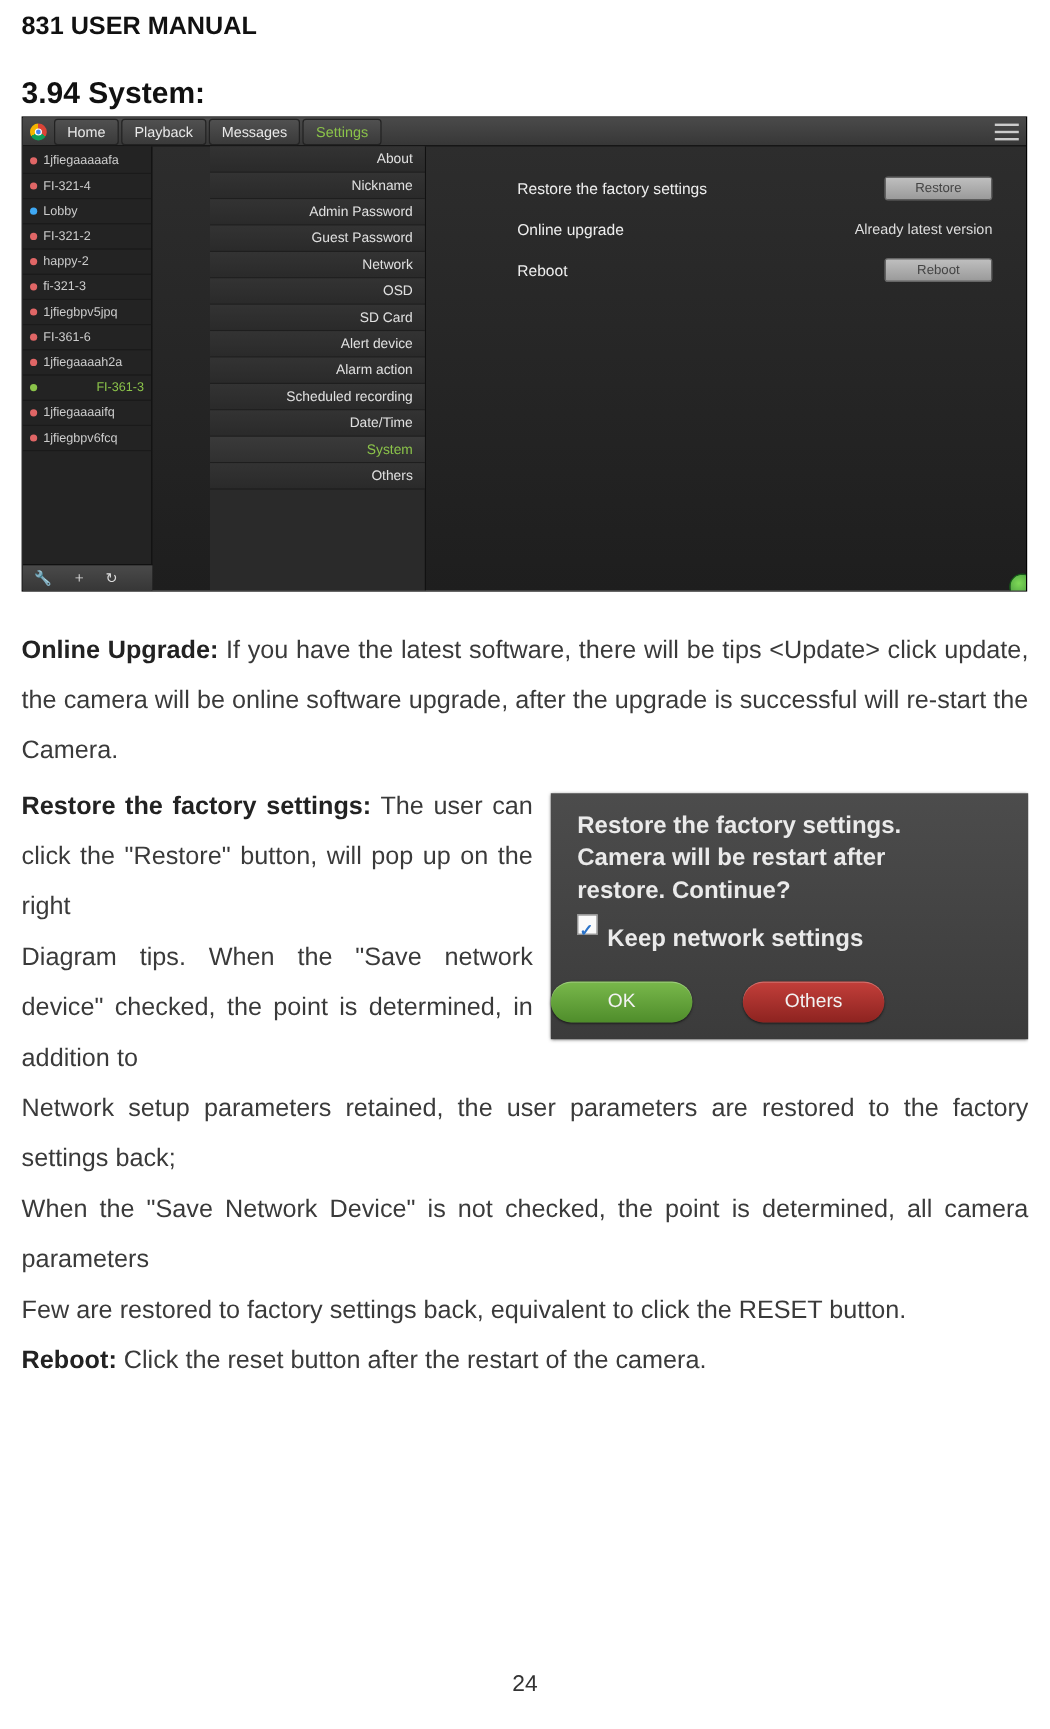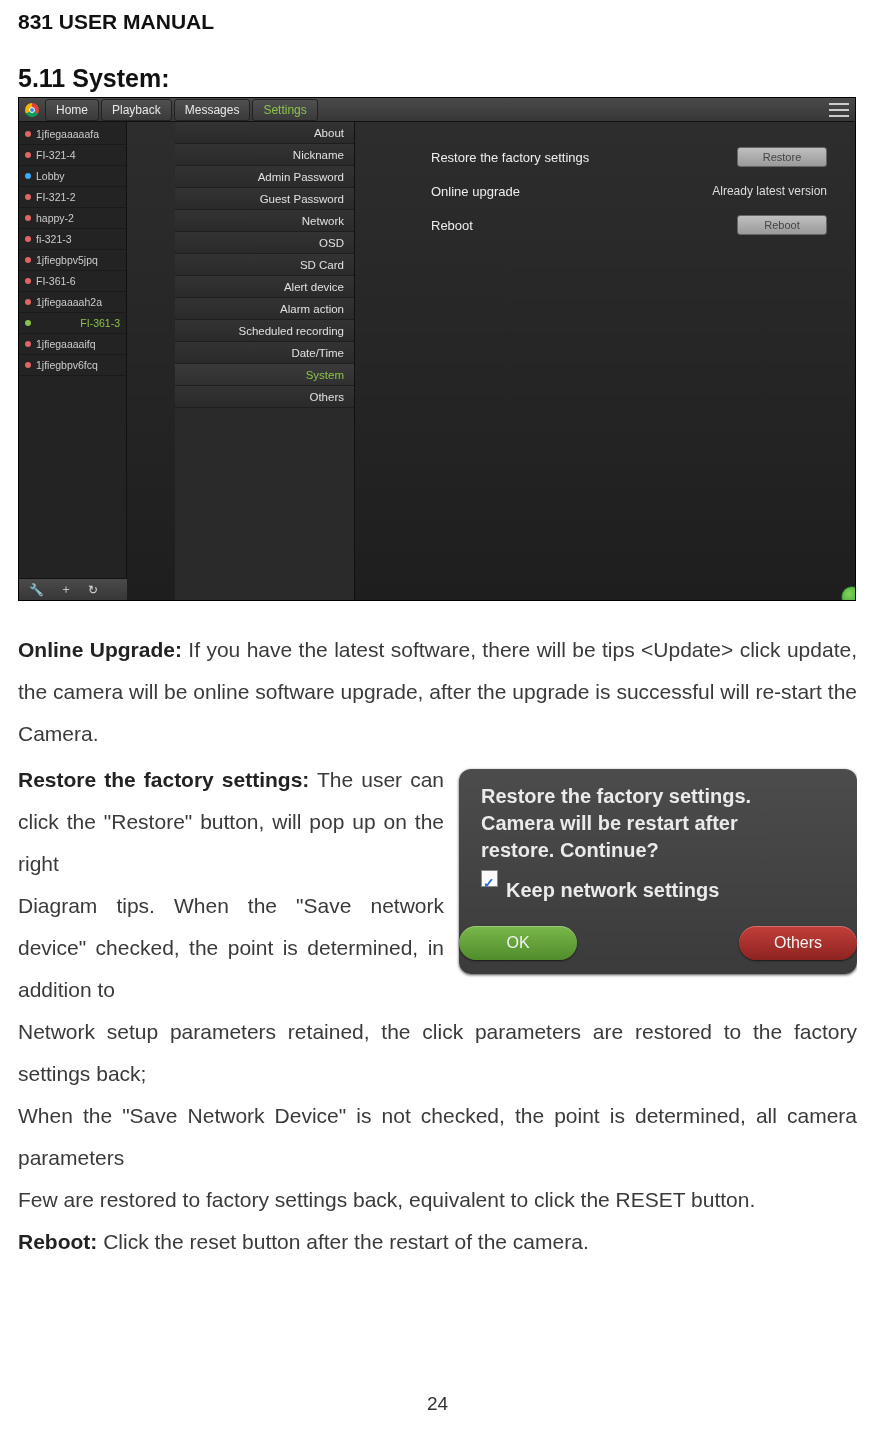--- a/index.html
+++ b/index.html
@@ -19,21 +19,21 @@
   }
   .section-title {
     font-size: 25px;
     font-weight: bold;
     color: #111;
     margin-bottom: 4px;
   }
   
   .shot1 {
     width: 838px;
-    height: 504px;
+    height: 396px;
     background: linear-gradient(#2e2e2e,#1e1e1e);
     border: 1px solid #000;
     position: relative;
     font-size: 12px;
     color: #ddd;
     overflow: hidden;
   }
   .shot1 .topbar {
     display: flex;
     align-items: center;
@@ -148,61 +148,60 @@
   .shot2{
     float:right;
     width:398px; height:205px;
     margin-left:15px; margin-top:10px; margin-bottom:8px;
     background:linear-gradient(#4c4c4c,#3b3b3b);
     color:#f2f2f2;
     font-family:Arial,Helvetica,sans-serif;
     padding:14px 20px 12px 22px;
     box-shadow:0 1px 3px rgba(0,0,0,.7);
     position:relative;
-    border-radius:12px;
   }
   .shot2 .msg{
     font-size:20px; font-weight:bold; line-height:1.35;
     color:#eaeaea;
   }
   .shot2 .checkline{
     display:flex; align-items:flex-start; gap:8px;
     margin-top:6px; font-size:20px; font-weight:bold; color:#eaeaea;
   }
   .shot2 .chk{
     width:17px;height:17px; background:#fafafa; border:1px solid #888;
     position:relative;
   }
   .shot2 .chk::after{
     content:"✓"; color:#2b73c9; font-size:14px; font-weight:bold;
     position:absolute; top:-2px; left:1px;
   }
   .shot2 .btns{
     position:absolute; bottom:14px; left:0; right:0;
-    display:flex; justify-content:space-between; gap:42px;
+    display:flex; justify-content:flex-start; gap:42px;
   }
   .shot2 .pill{
     width:118px; height:34px; border-radius:17px;
     display:flex;align-items:center;justify-content:center;
     font-size:16px; color:#f2f2f2; cursor:pointer;
     box-shadow:inset 0 1px 0 rgba(255,255,255,.25),0 1px 2px rgba(0,0,0,.6);
   }
   .shot2 .ok{ background:linear-gradient(#79b84b,#4f8d2b);}
   .shot2 .cancel{ background:linear-gradient(#c33f3a,#8d2320);}
 
   .pagenum{
     position:absolute; bottom:26px; left:0; right:0;
     text-align:center; font-size:19px; color:#333;
   }
 </style>
 </head>
 <body>
 
 <div class="doc-header">831 USER MANUAL</div>
-<div class="section-title">5.11 System:</div>
+<div class="section-title">3.94 System:</div>
 
 <div class="shot1">
   <div class="topbar">
     <span class="chrome-icon"></span>
     <span class="nav-btn">Home</span>
     <span class="nav-btn">Playback</span>
     <span class="nav-btn">Messages</span>
     <span class="nav-btn active">Settings</span>
     <div class="hamburger">
         <span></span>
@@ -322,21 +321,21 @@
       <div class="btns">
         <div class="pill ok">OK</div>
         <div class="pill cancel">Others</div>
       </div>
     </div>
 
     <p class="justify">
       <span class="bold">Restore the factory settings:</span><span> The user can click the "Restore" button, will pop up on the right</span>
     </p>
     <p class="justify">Diagram tips. When the "Save network device" checked, the point is determined, in addition to</p>
-    <p class="justify">Network setup parameters retained, the click parameters are restored to the factory settings back;</p>
+    <p class="justify">Network setup parameters retained, the user parameters are restored to the factory settings back;</p>
   </div>
 
   <p class="justify">When the "Save Network Device" is not checked, the point is determined, all camera parameters</p>
   <p class="justify">Few are restored to factory settings back, equivalent to click the RESET button.</p>
   <p class="justify">
     <span class="bold">Reboot:</span><span> Click the reset button after the restart of the camera.</span>
   </p>
 </div>
 
 <div class="pagenum">24</div>

